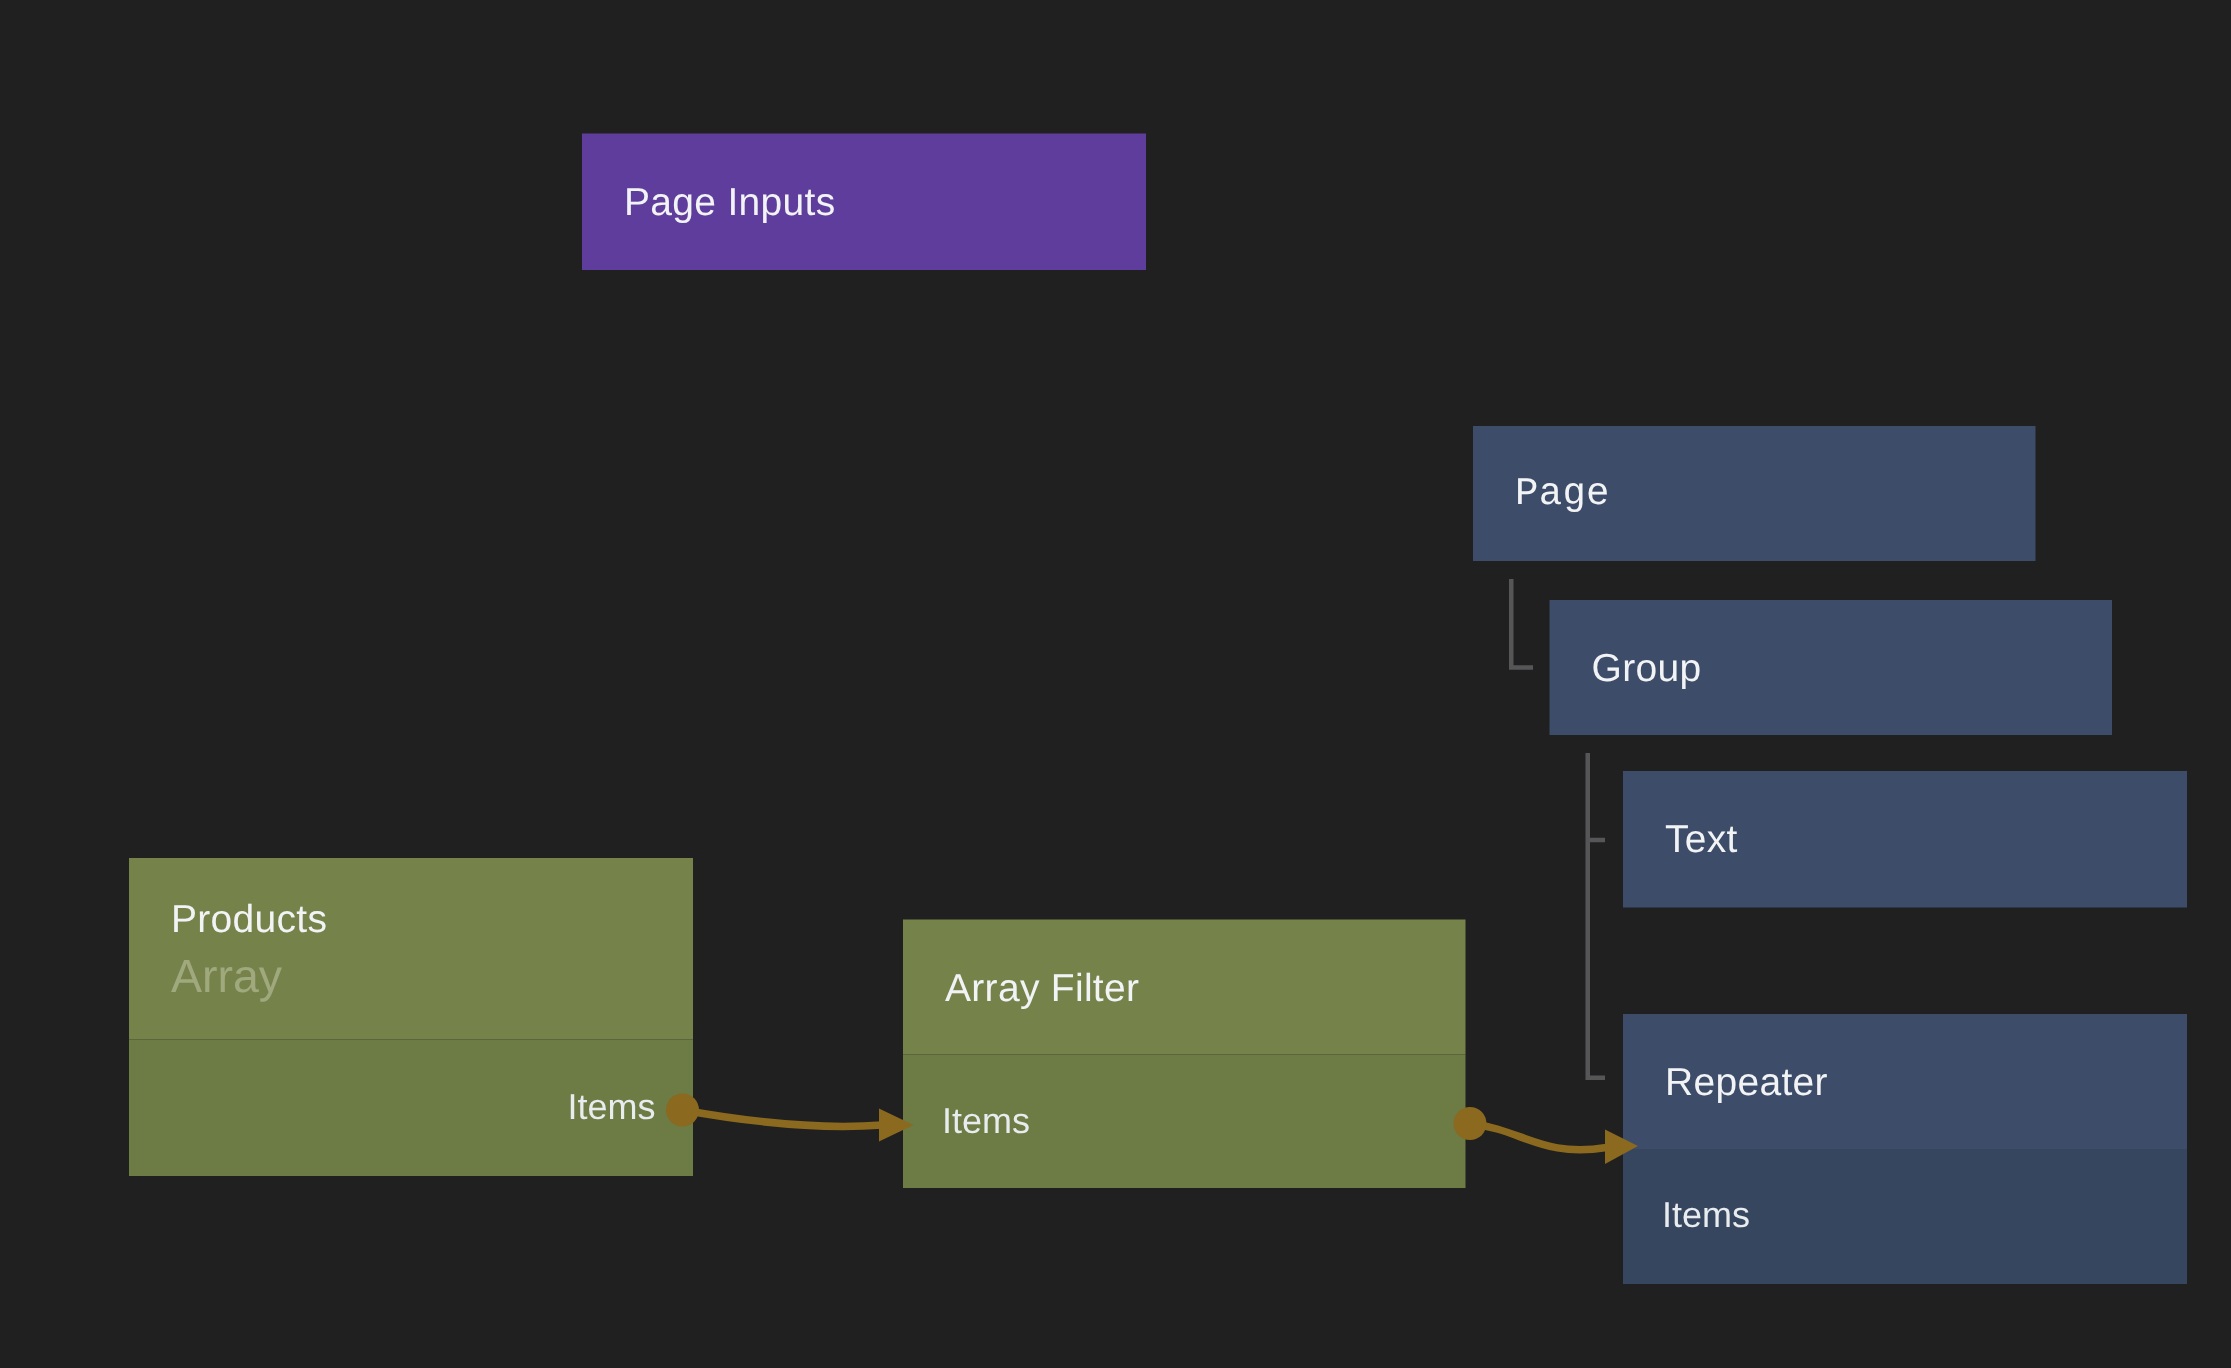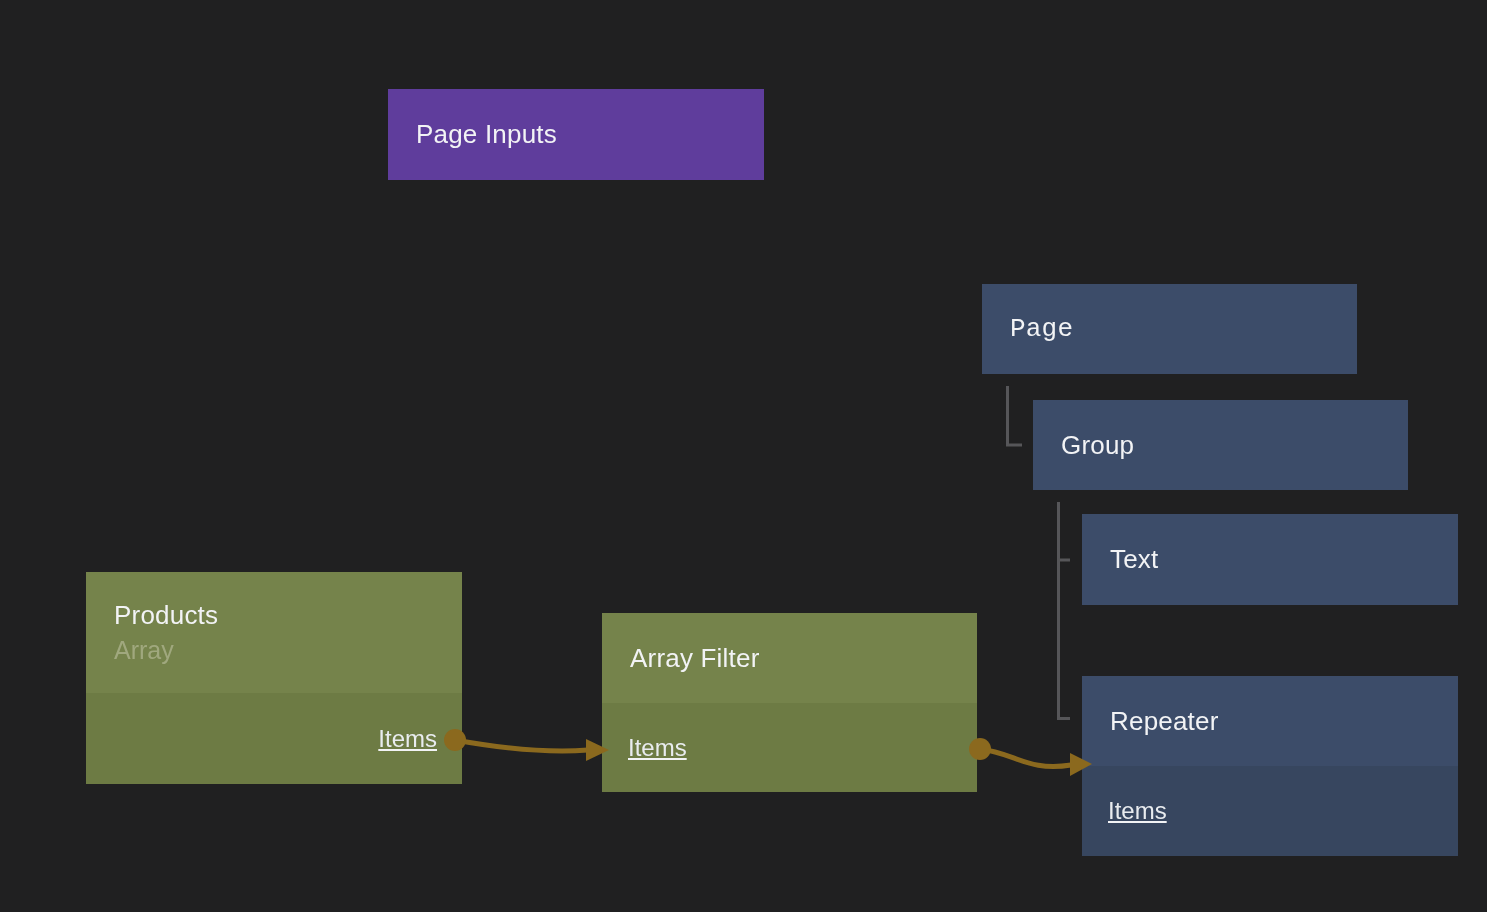--- a/index.html
+++ b/index.html
@@ -38,30 +38,29 @@
     padding-left:28px;
     height:100%;
   }
   .node-title{
     font-size:26px;
     font-weight:400;
     color:var(--title-text);
     letter-spacing:.2px;
   }
   .node-subtitle{
-    font-size:25px;
+    font-size:31px;
     font-weight:400;
     color:var(--subtitle-text);
     margin-top:5px;
   }
   .port-row{
     display:flex;
     align-items:center;
     width:100%;
-    text-decoration:underline;
   }
   .port-label{
     font-size:24px;
     color:var(--port-label-text);
   }
   
   .n-page-inputs{left:388px;top:89px;width:376px;height:91px;background:var(--node-purple);}
   .n-page{left:982px;top:284px;width:375px;height:90px;background:var(--node-blue);font-family:Liberation Mono, monospace;}
   .n-group{left:1033px;top:400px;width:375px;height:90px;background:var(--node-blue);}
   .n-text{left:1082px;top:514px;width:376px;height:91px;background:var(--node-blue);}

